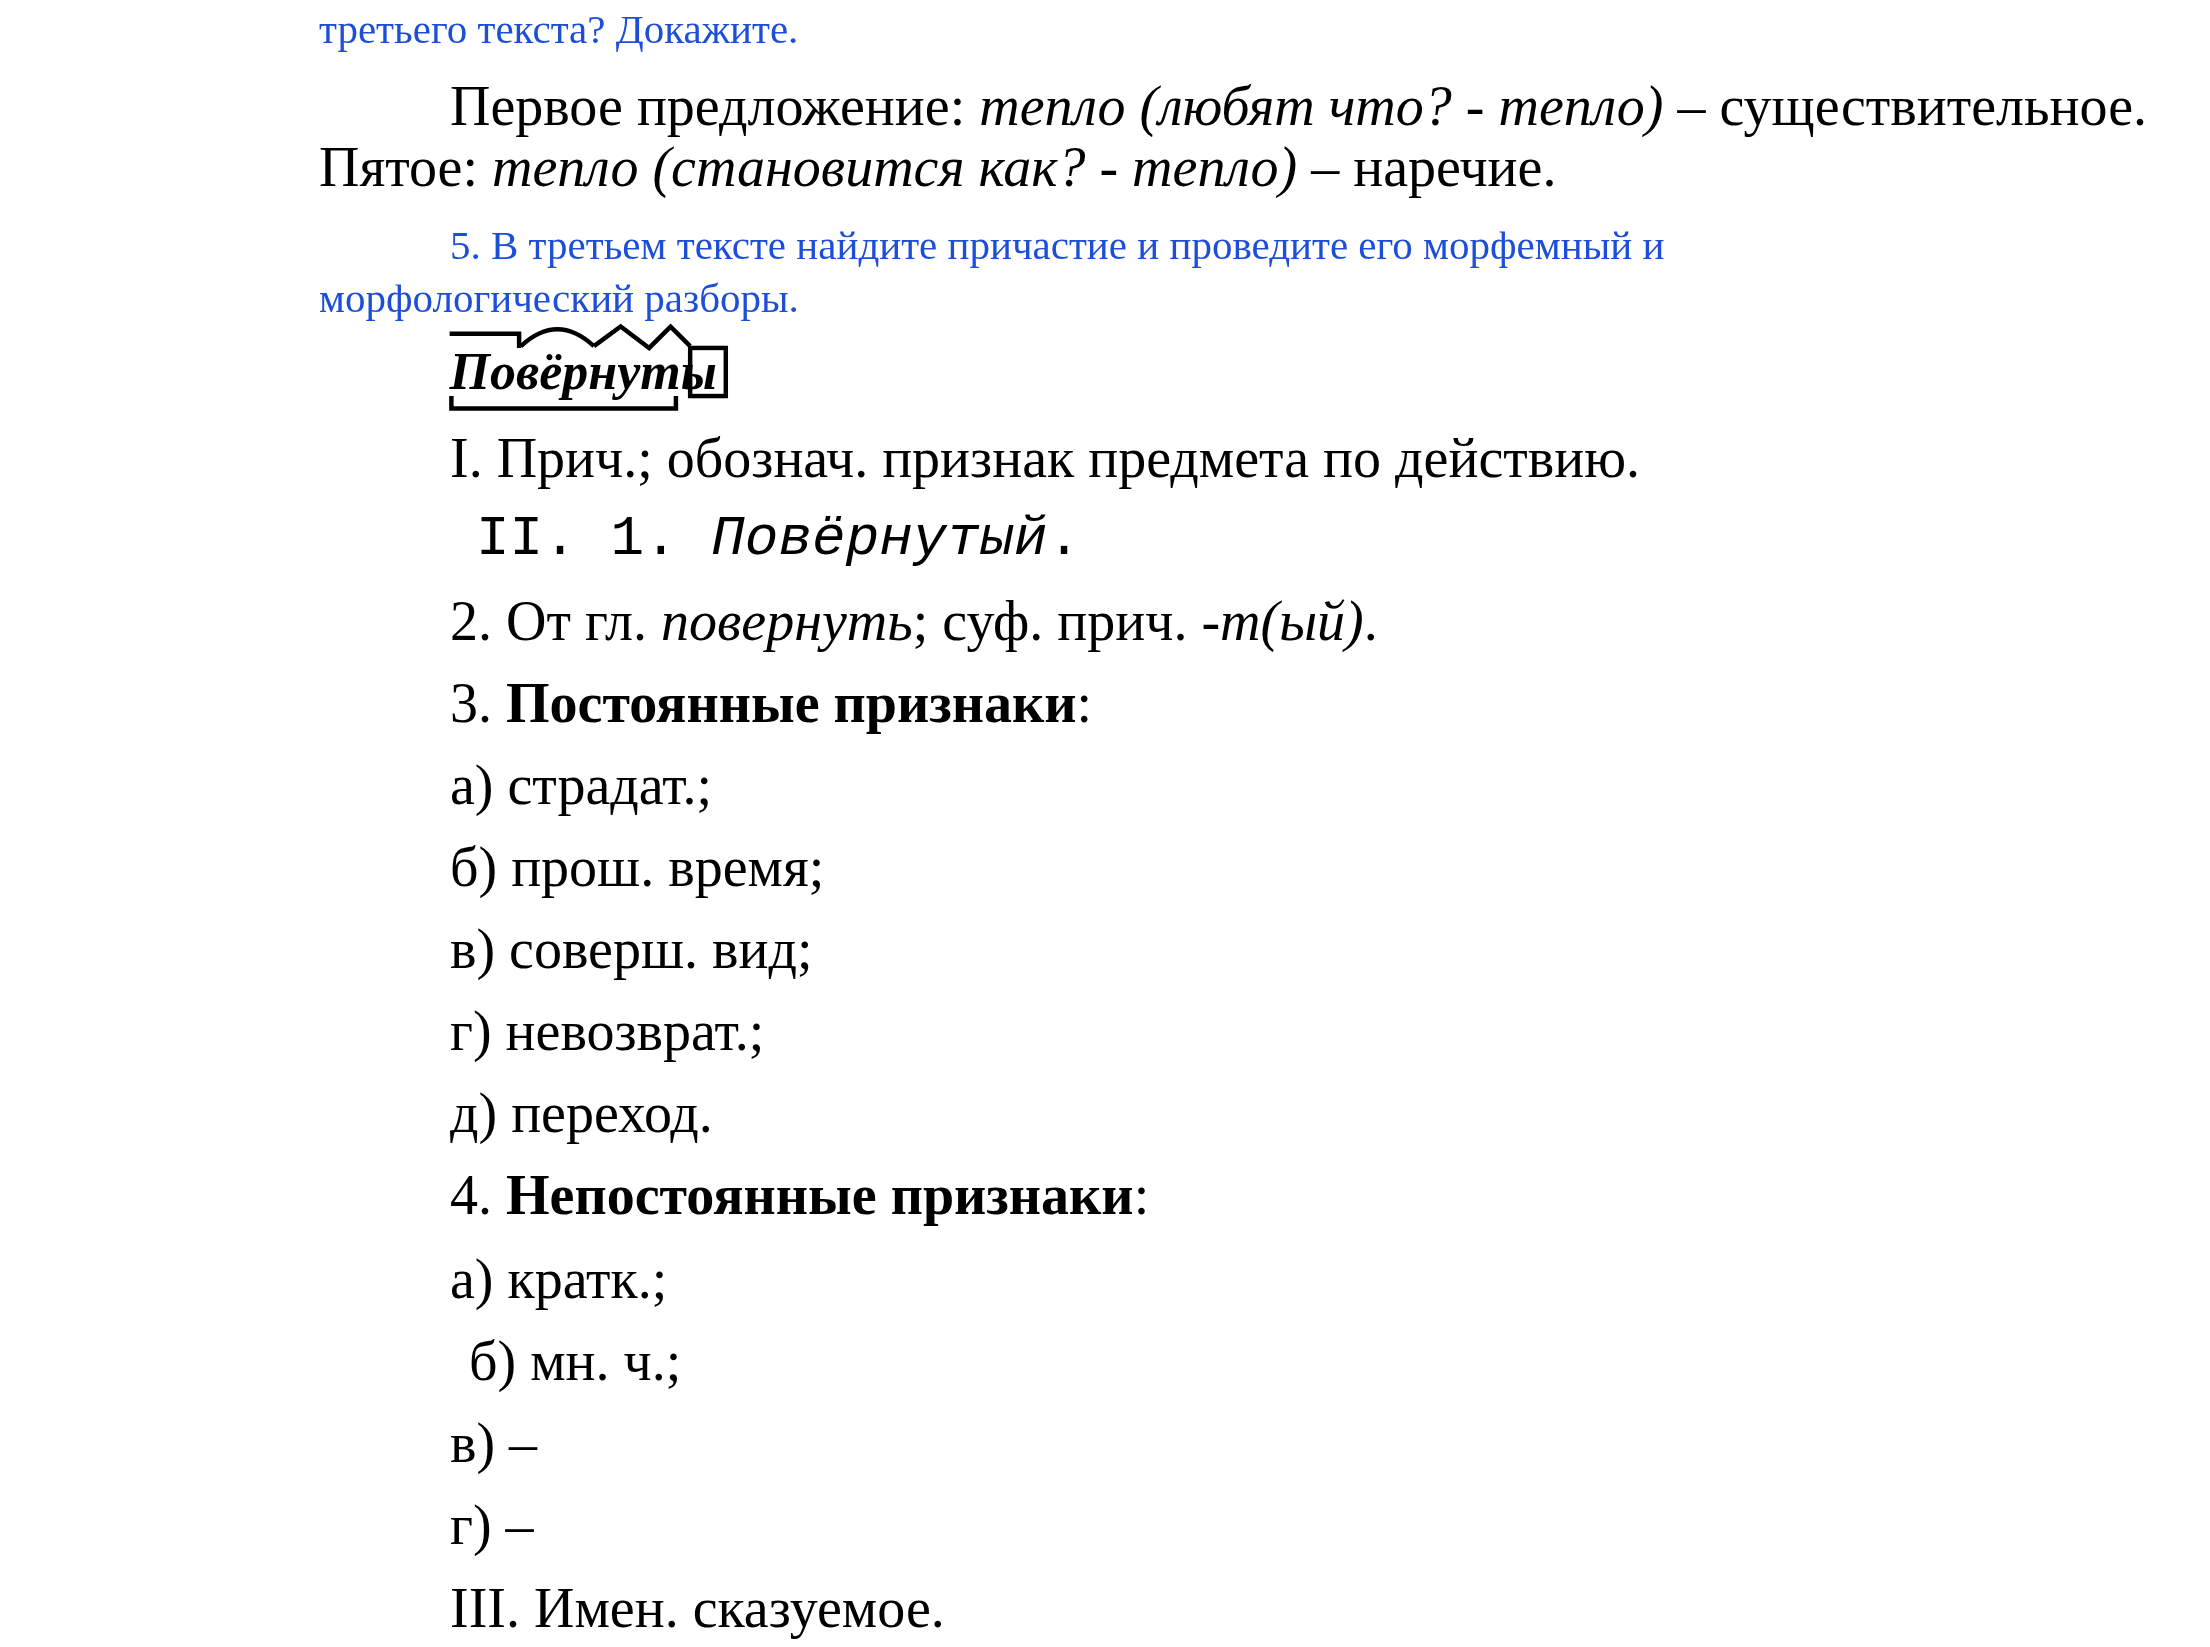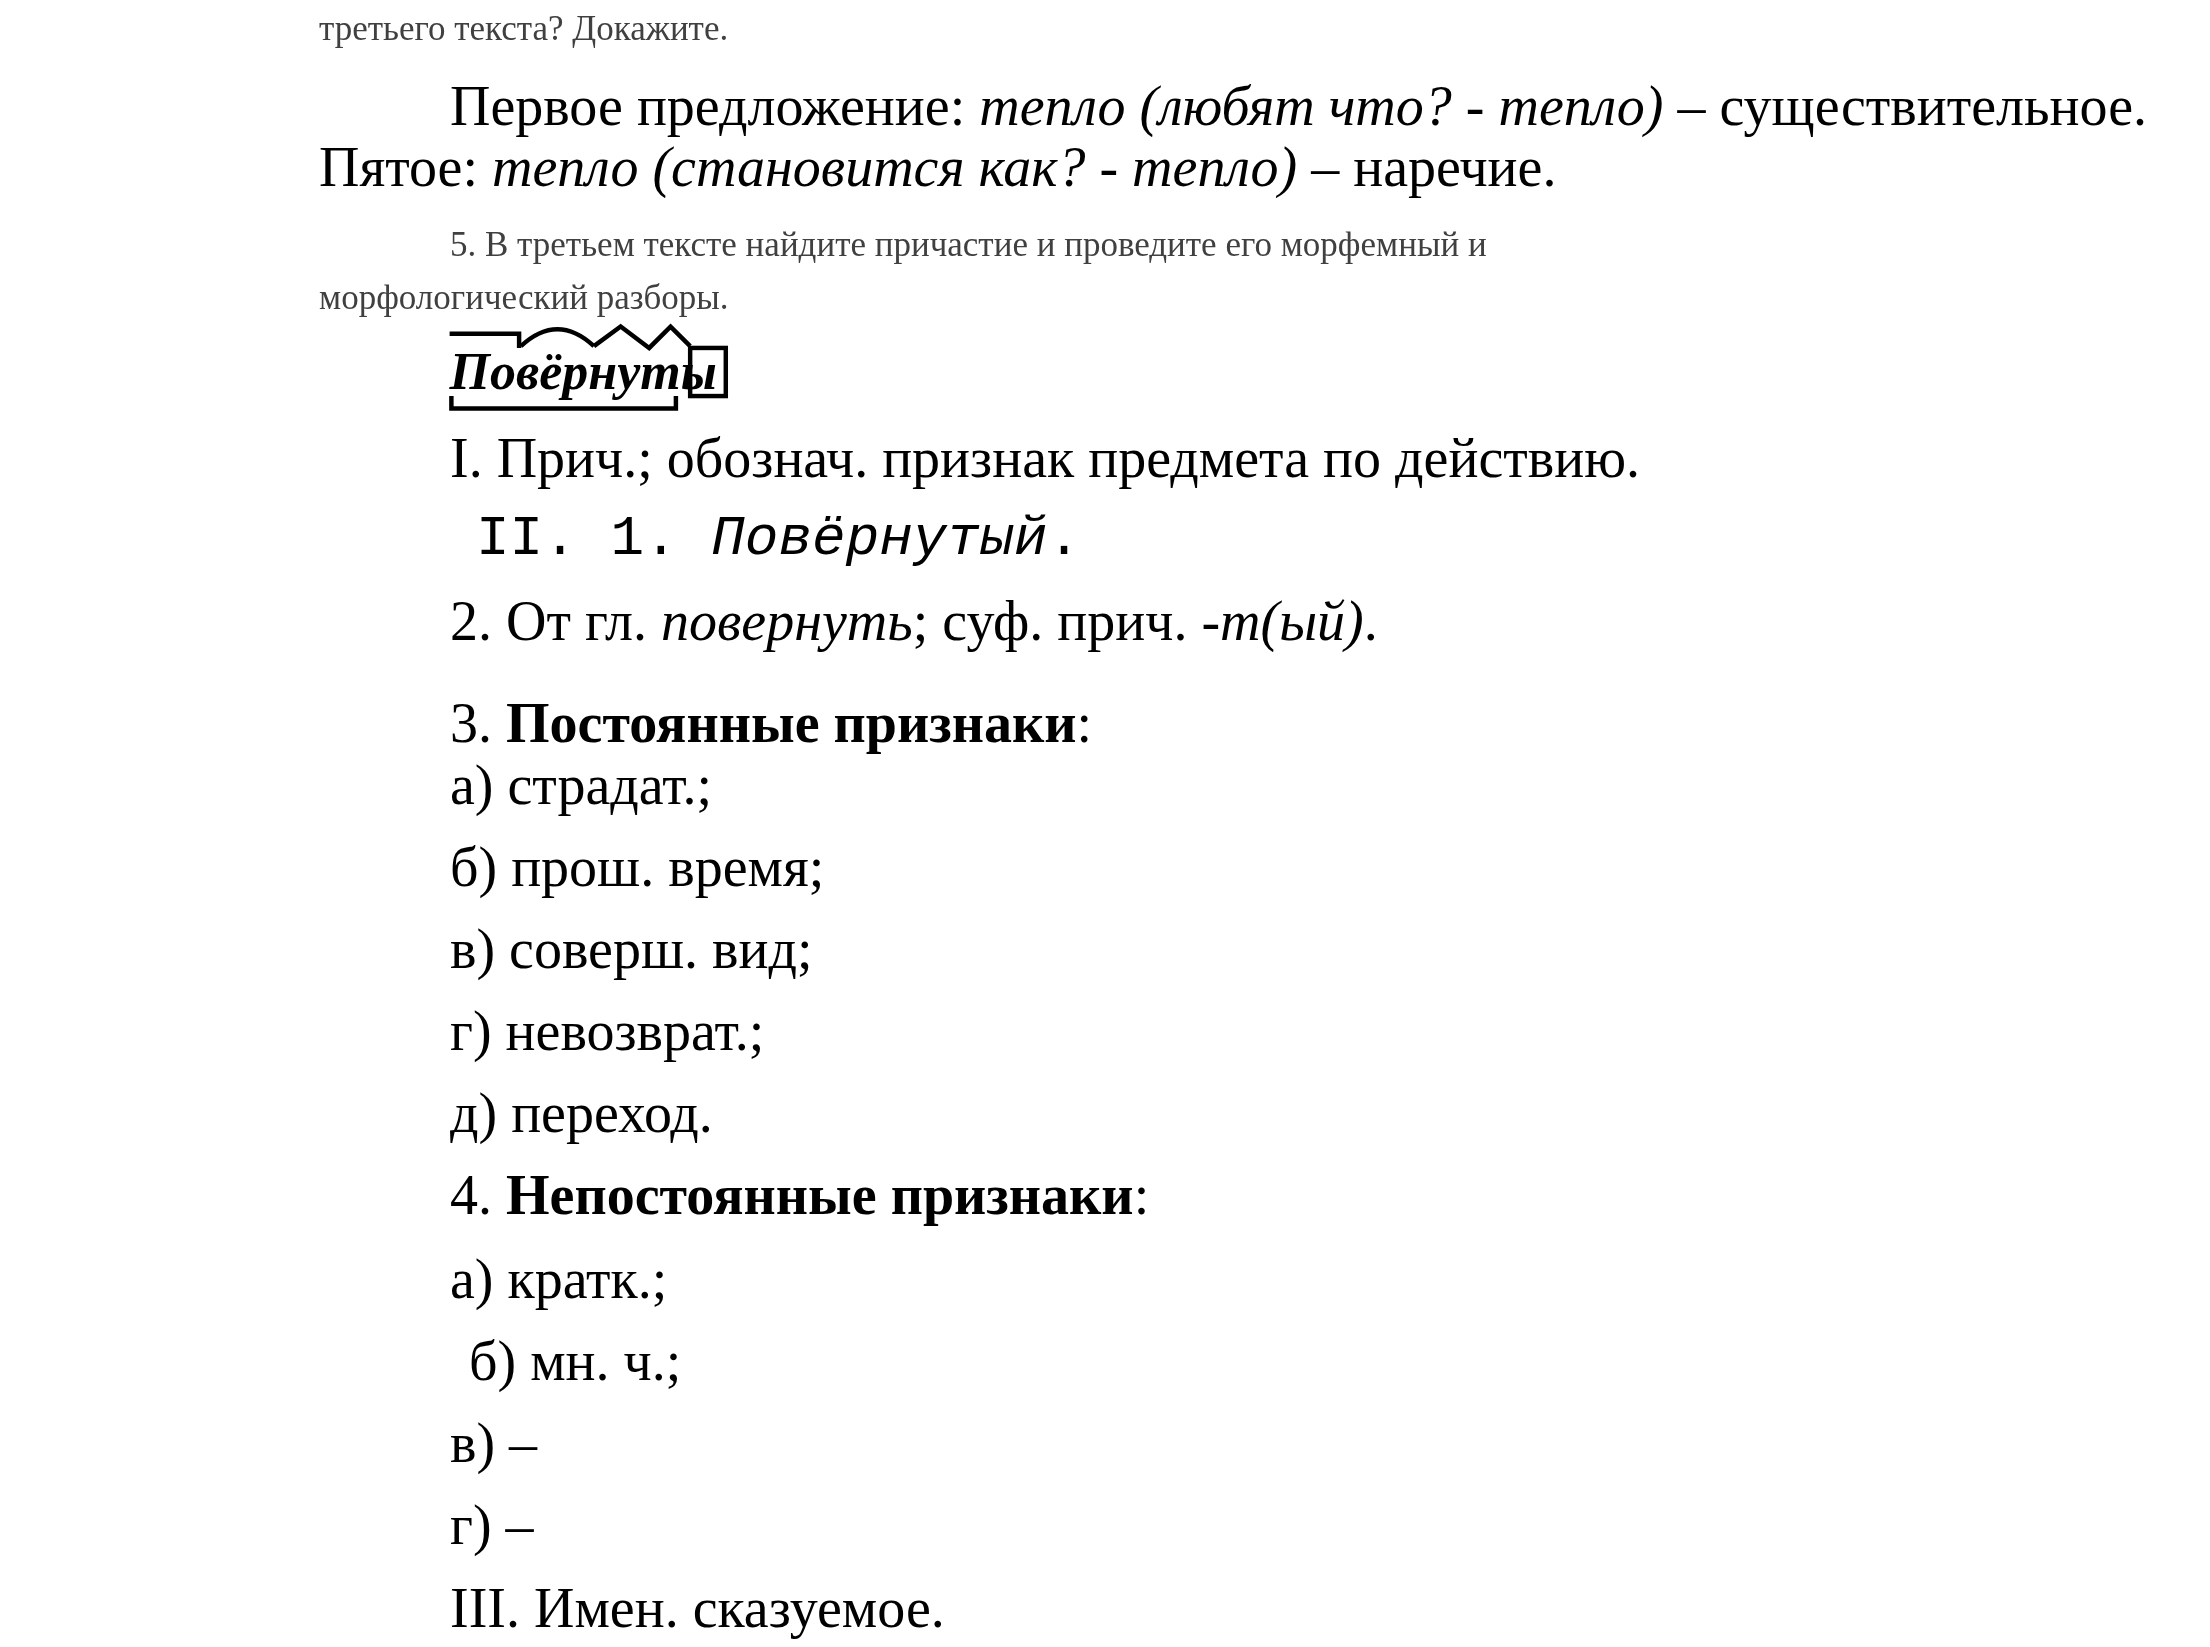--- a/index.html
+++ b/index.html
@@ -4,21 +4,21 @@
 <style>
   html, body { margin: 0; padding: 0; background: #ffffff; }
   body {
     width: 2211px; height: 1648px; position: relative; overflow: hidden;
     font-family: "Liberation Serif", serif; color: #000;
   }
   .line {
     position: absolute; white-space: nowrap;
     font-size: 56px; line-height: 57px;
   }
-  .gray { color: #404040; font-size: 35px; line-height: 50px; }
+  .gray { color: #1d4ed8; font-size: 41px; line-height: 50px; }
   .it { font-style: italic; }
   .b { font-weight: bold; }
   #morph {
     position: absolute; left: 446px; top: 323px; width: 303px; height: 98px; text-align: center;
   }
   #morph .word {
     position: absolute; left: 3.6px; top: 19.6px;
     font-size: 52px; font-weight: bold; font-style: italic; line-height: 57px;
   }
   #morph svg { position: absolute; left: 0; top: 0; }
@@ -57,21 +57,21 @@
 <div class="line" style="left:450px; top:430px;">I. Прич.; обознач. признак предмета по действию.</div>
 
 <div class="line" style="left:476px; top:511px;font-family:Liberation Mono, monospace;">
   <span>II. 1. </span><span class="it">Повёрнутый</span><span>.</span>
 </div>
 
 <div class="line" style="left:450px; top:593px;">
   <span>2. От гл. </span><span class="it">повернуть</span><span>; суф. прич. </span><span class="it">-т(ый)</span><span>.</span>
 </div>
 
-<div class="line" style="left:450px; top:695px;">
+<div class="line" style="left:450px; top:675px;">
   <span>3. </span><span class="b">Постоянные признаки</span><span>:</span>
 </div>
 
 <div class="line" style="left:450px; top:757px;">а) страдат.;</div>
 <div class="line" style="left:450px; top:839px;">б) прош. время;</div>
 <div class="line" style="left:450px; top:921px;">в) соверш. вид;</div>
 <div class="line" style="left:450px; top:1003px;">г) невозврат.;</div>
 <div class="line" style="left:450px; top:1085px;">д) переход.</div>
 
 <div class="line" style="left:450px; top:1167px;">

